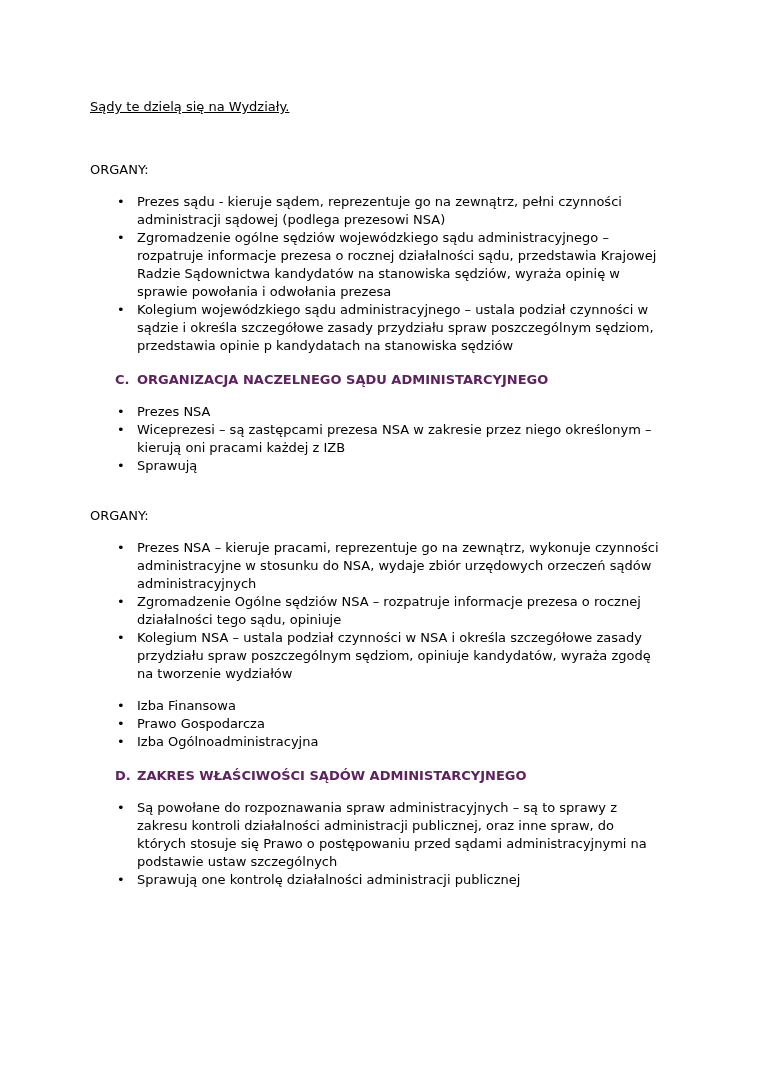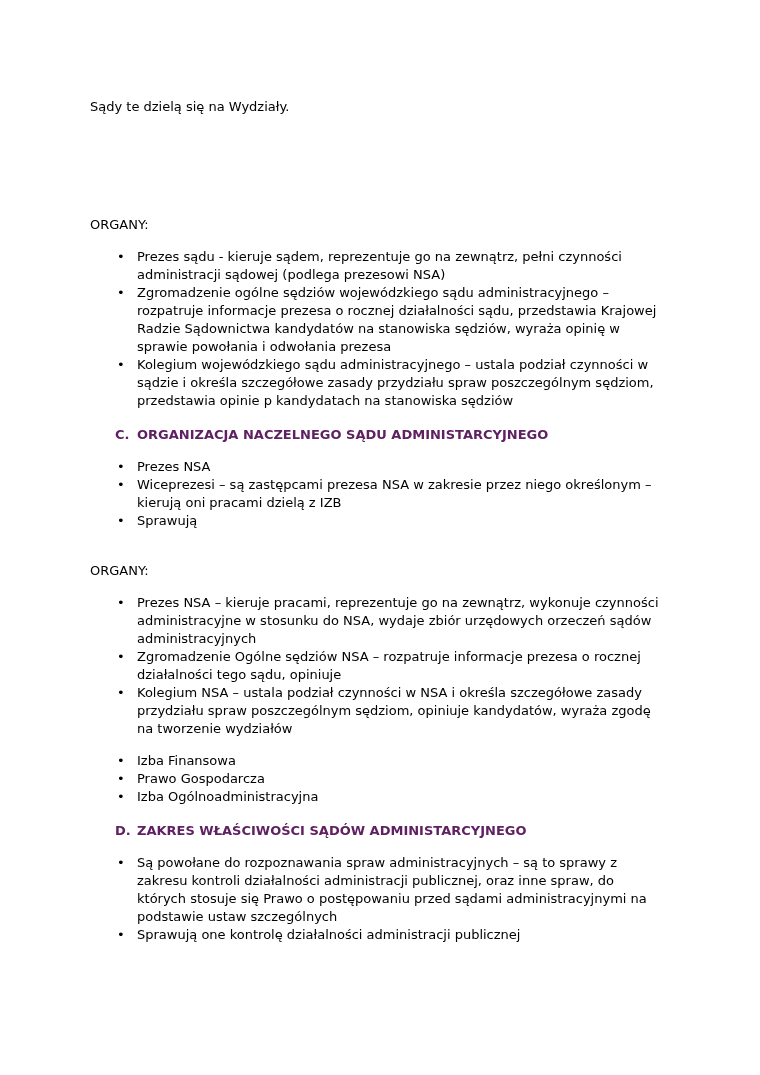--- a/index.html
+++ b/index.html
@@ -8,21 +8,21 @@
     width: 760px;
     min-height: 1075px;
     background: #ffffff;
     padding: 98px 95px 40px 90px;
     font-family: "DejaVu Sans", "Liberation Sans", sans-serif;
     font-size: 13px;
     line-height: 18px;
     color: #000000;
   }
   p { margin: 0; }
-  .intro { margin-bottom: 100px; }
+  .intro { margin-bottom: 45px; text-decoration: underline; }
   .label { margin-top: 32px; }
   .heading {
     margin-top: 16px;
     color: #5f2161;
     font-weight: bold;
   }
   .heading .letter {
     display: inline-block;
     width: 22px;
     margin-left: 25px;
@@ -69,21 +69,21 @@
     <span class="letter">C.</span><span>ORGANIZACJA NACZELNEGO SĄDU ADMINISTARCYJNEGO</span>
   </p>
 
   <ul class="doclist">
     <li>
       <span class="bullet">•</span>
       <span>Prezes NSA</span>
     </li>
     <li>
       <span class="bullet">•</span>
-      <span>Wiceprezesi – są zastępcami prezesa NSA w zakresie przez niego określonym – kierują oni pracami dzielą z IZB</span>
+      <span>Wiceprezesi – są zastępcami prezesa NSA w zakresie przez niego określonym – kierują oni pracami każdej z IZB</span>
     </li>
     <li>
       <span class="bullet">•</span>
       <span>Sprawują</span>
     </li>
   </ul>
 
   <p class="label">ORGANY:</p>
   <ul class="doclist">
     <li>

